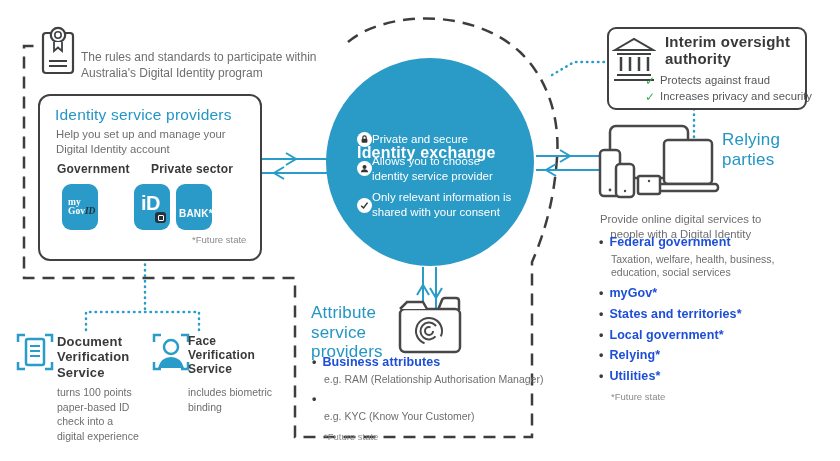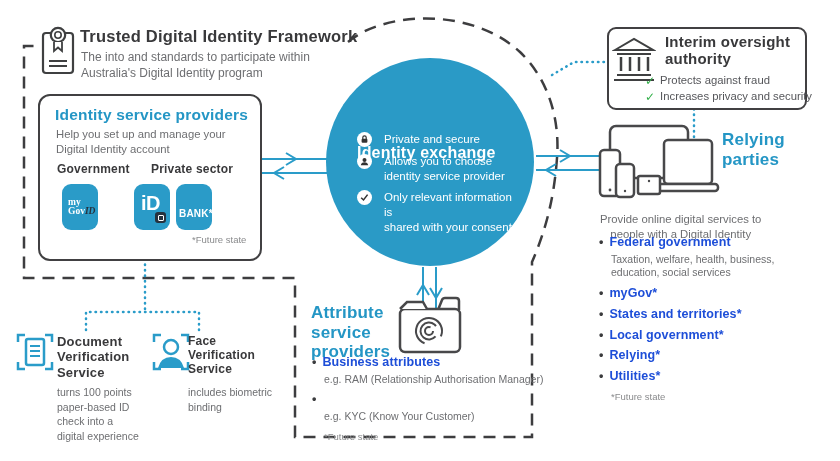--- a/index.html
+++ b/index.html
@@ -1,38 +1,38 @@
 <!DOCTYPE html>
 <html><head>
 <meta charset="utf-8">
 <style>
   html,body{margin:0;padding:0;background:#fff;}
   .canvas{position:relative;width:840px;height:461px;background:#fff;overflow:hidden;
           font-family:"Liberation Sans","DejaVu Sans",sans-serif;color:#3b3c3e;}
   .abs{position:absolute;}
   .pre{white-space:pre-line;}
-  .h-blue{color:#2496c5;font-weight:bold;letter-spacing:.2px;}
+  .h-blue{color:#2496c5;font-weight:normal;letter-spacing:.2px;}
   .h-dark{color:#39393b;font-weight:bold;letter-spacing:.2px;}
   .body-gray{color:#6d6e71;}
   .small-note{color:#8a8b8d;font-size:9.5px;}
   
   .isp-box{left:38px;top:94px;width:220px;height:163px;border:2.5px solid #414042;border-radius:12px;background:#fff;}
   .tile{width:36px;height:46px;border-radius:9px;background:#2a9bc8;color:#fff;position:absolute;}
   .tile-mygov{left:62px;top:184px;font-size:9.5px;font-weight:bold;line-height:.95;}
   .tile-mygov .tx{position:absolute;left:6px;top:14px;font-family:Liberation Serif, serif;}
   .tile-mygov .id{color:#26323e;font-style:italic;}
   .tile-id{left:134px;top:184px;}
   .tile-id .tx{position:absolute;left:7px;top:8px;font-size:20px;font-weight:bold;letter-spacing:-.5px;}
   .tile-id .badge{position:absolute;right:4px;bottom:7px;width:11px;height:11px;background:#26323e;border-radius:3px;}
   .tile-id .badge::after{content:"";position:absolute;left:3px;top:3px;width:4px;height:4px;border:1.2px solid #fff;border-radius:1px;}
   .tile-bank{left:176px;top:184px;font-size:10px;font-weight:bold;}
   .tile-bank .tx{position:absolute;left:3px;top:24px;letter-spacing:.2px;}
   
   .exchange{left:326px;top:58px;width:208px;height:208px;border-radius:50%;background:#2a9ac6;color:#fff;}
-  .ex-bullet{display:flex;gap:12px;margin-bottom:7px;align-items:flex-start;}
+  .ex-bullet{display:flex;gap:0;margin-bottom:7px;align-items:center;}
   .ex-ico{flex:0 0 15px;width:15px;height:15px;border-radius:50%;background:#fff;display:flex;align-items:center;justify-content:center;margin-top:0px;}
   .ex-txt{font-size:11.5px;line-height:1.28;}
   
   .ovs-box{left:607px;top:27px;width:196px;height:79px;border:2.5px solid #414042;border-radius:9px;background:#fff;}
   .chk{display:flex;gap:5px;font-size:11.3px;color:#55565a;line-height:1.35;}
   .tick{color:#33b04a;font-weight:bold;font-size:12px;}
   
   .li-row{display:flex;gap:6px;margin-bottom:7px;}
   .dot{color:#3b3c3e;font-weight:bold;font-size:12.5px;line-height:1.1;}
   .li-label{font-size:12.5px;font-weight:bold;color:#1d4ed8;letter-spacing:.1px;line-height:1.1;}
@@ -74,22 +74,21 @@
     </g>
   </svg>
 
   <svg class="abs" width="34" height="52" viewBox="0 0 34 52" style="left:41px;top:24px;">
     <rect x="2" y="9" width="30" height="40" rx="3" fill="#fff" stroke="#3f4041" stroke-width="2.2"></rect>
     <circle cx="17" cy="11" r="7.2" fill="#fff" stroke="#3f4041" stroke-width="2.2"></circle>
     <circle cx="17" cy="11" r="3.2" fill="none" stroke="#3f4041" stroke-width="1.6"></circle>
     <path d="M13,18 L13,27 L17,23.5 L21,27 L21,18" fill="#fff" stroke="#3f4041" stroke-width="1.8"></path>
     <path d="M8,37 H26 M8,42 H26" stroke="#3f4041" stroke-width="2"></path>
   </svg>
-  <div class="abs h-dark" style="left:80px;top:27px;font-size:16.5px;">Trusted Digital Identity Framework</div>
-  <div class="abs body-gray pre" style="left:81px;top:49px;font-size:12px;line-height:1.35;">The into and standards to participate within
+  <div class="abs body-gray pre" style="left:81px;top:49px;font-size:12px;line-height:1.35;">The rules and standards to participate within
 Australia's Digital Identity program</div>
 
   <div class="abs isp-box"></div>
   <div class="abs h-blue" style="left:55px;top:106px;font-size:15.5px;">Identity service providers</div>
   <div class="abs body-gray pre" style="left:56px;top:127px;font-size:11.3px;line-height:1.35;">Help you set up and manage your
 Digital Identity account</div>
   <div class="abs h-dark" style="left:57px;top:162px;font-size:12px;">Government</div>
   <div class="abs h-dark" style="left:151px;top:162px;font-size:12px;">Private sector</div>
   <div class="tile tile-mygov">
     <span class="tx"><span>my</span><br>

